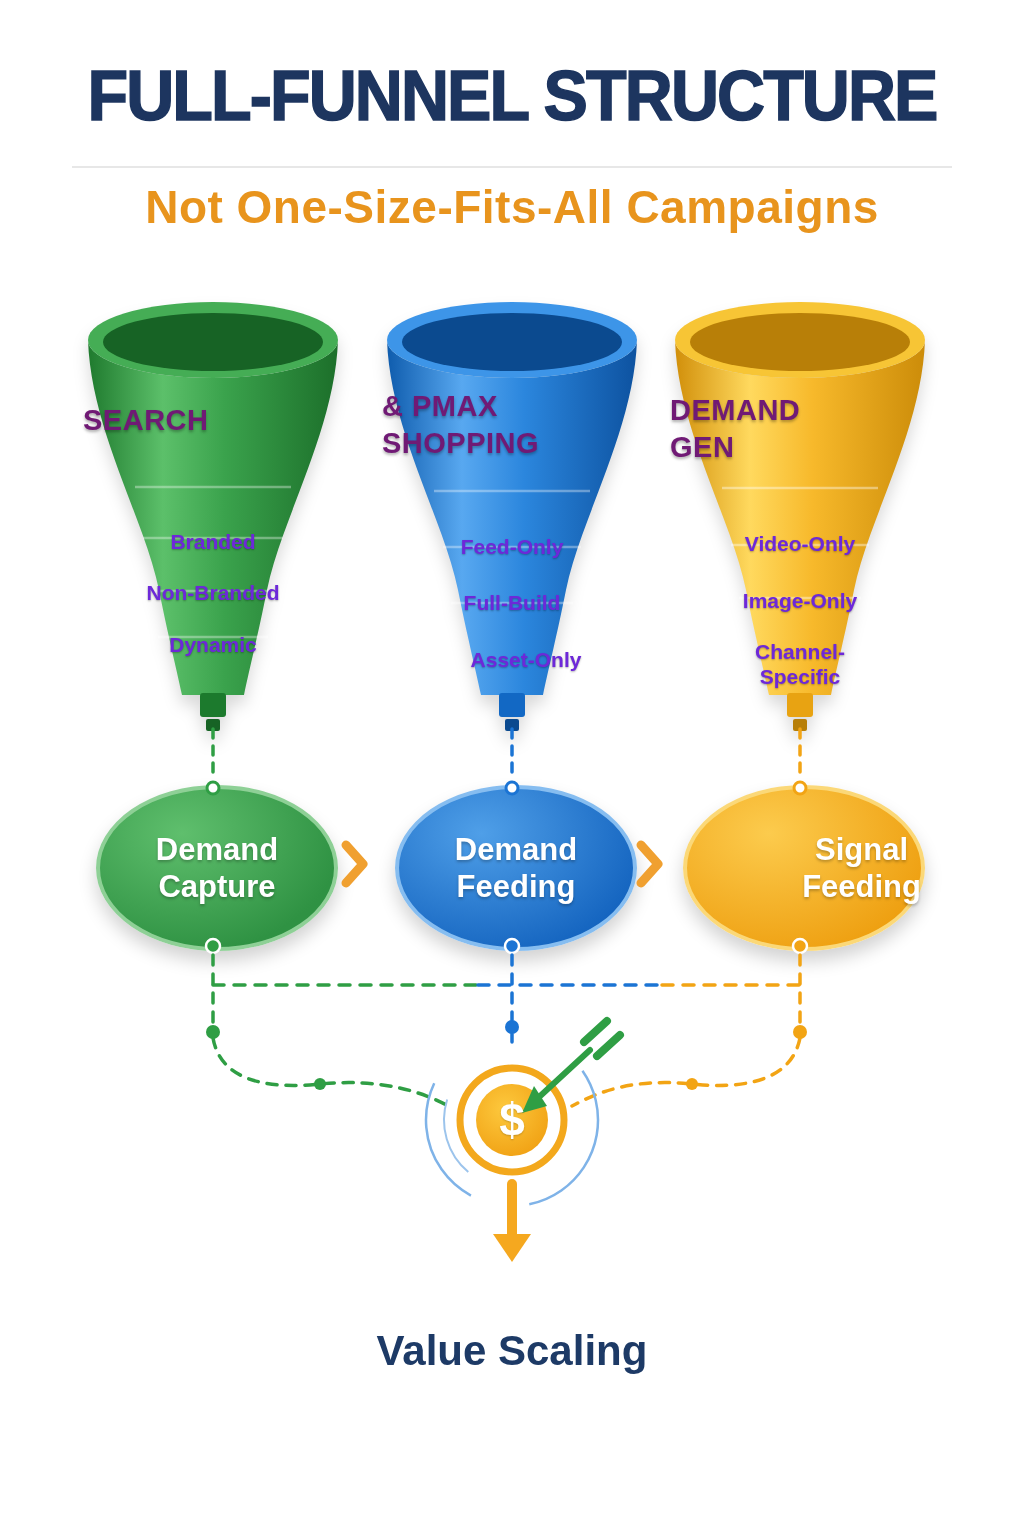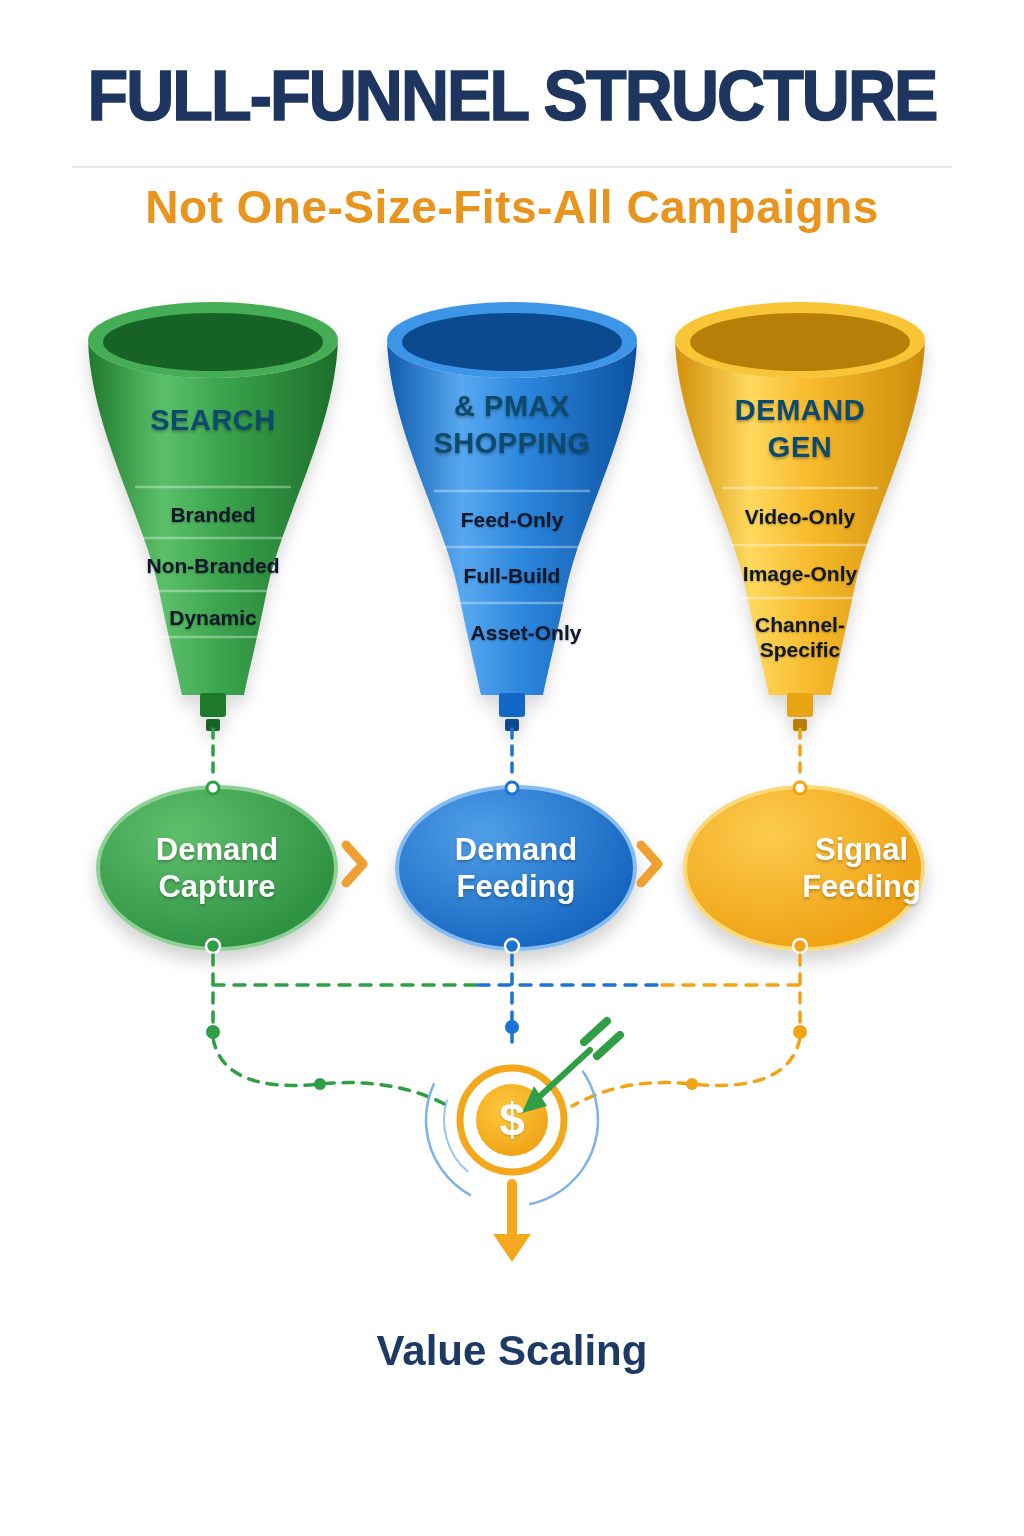--- a/index.html
+++ b/index.html
@@ -18,28 +18,28 @@
   .subtitle{
     position:absolute;top:180px;left:0;width:1024px;text-align:center;
     font-size:46px;font-weight:700;color:#e8941d;letter-spacing:0.5px;
   }
   
   .funnel-svg{position:absolute;width:280px;height:470px;filter:drop-shadow(0 10px 8px rgba(0,0,0,0.15));}
   .f-green{left:73px;top:295px;}
   .f-blue{left:372px;top:295px;}
   .f-yellow{left:660px;top:295px;}
   .funnel-title{
-    position:absolute;width:260px;text-align:center;color:#0c4a6e;
+    position:absolute;width:260px;color:#701a75;
     font-size:29px;font-weight:700;line-height:37px;letter-spacing:0.5px;
     text-shadow:0 2px 3px rgba(0,0,0,0.30);z-index:3;
   }
   .funnel-item{
-    position:absolute;width:220px;text-align:center;color:#0f172a;
+    position:absolute;width:220px;text-align:center;color:#6d28d9;
     font-size:21px;font-weight:700;line-height:25px;
-    text-shadow:0 1px 2px rgba(0,0,0,0.30);z-index:3;
+    text-shadow:0 1px 2px rgba(0,0,0,0.30);z-index:3;margin-top:27px;
   }
   .narrow{width:150px;}
   
   .stage{
     position:absolute;top:785px;width:234px;height:158px;border-radius:50%;
     display:flex;align-items:center;justify-content:center;text-align:center;
     color:#fff;font-size:31px;font-weight:700;line-height:37px;
     box-shadow:0 10px 18px rgba(0,0,0,0.18);text-shadow:0 2px 3px rgba(0,0,0,0.25);
     z-index:4;
   }

